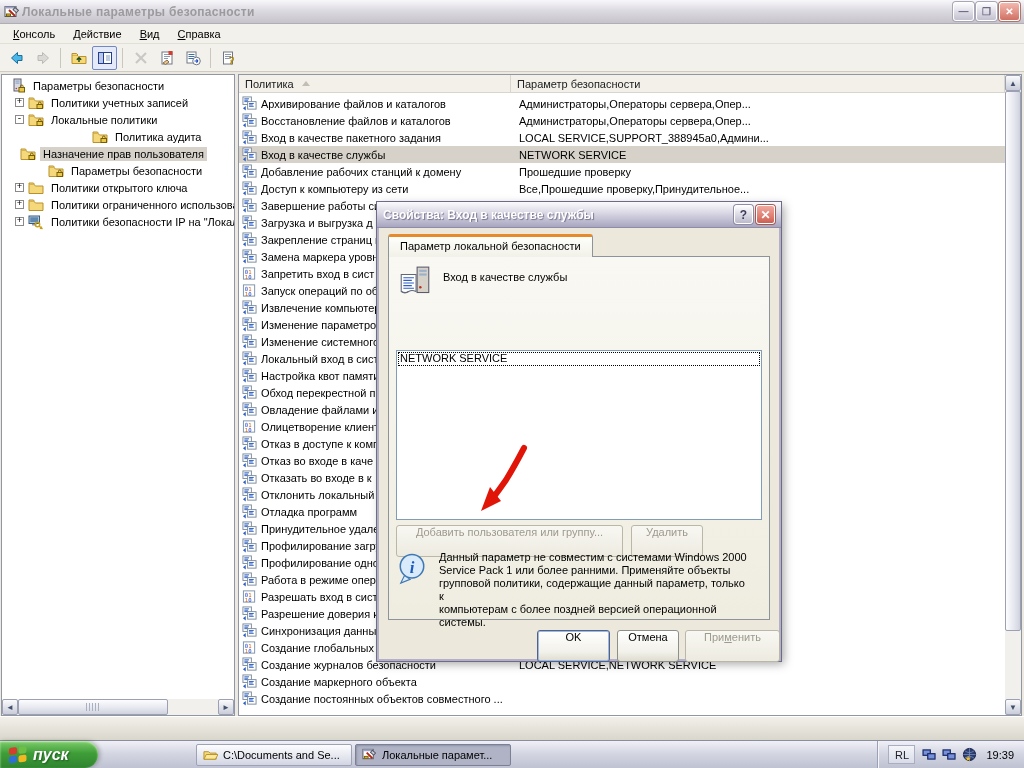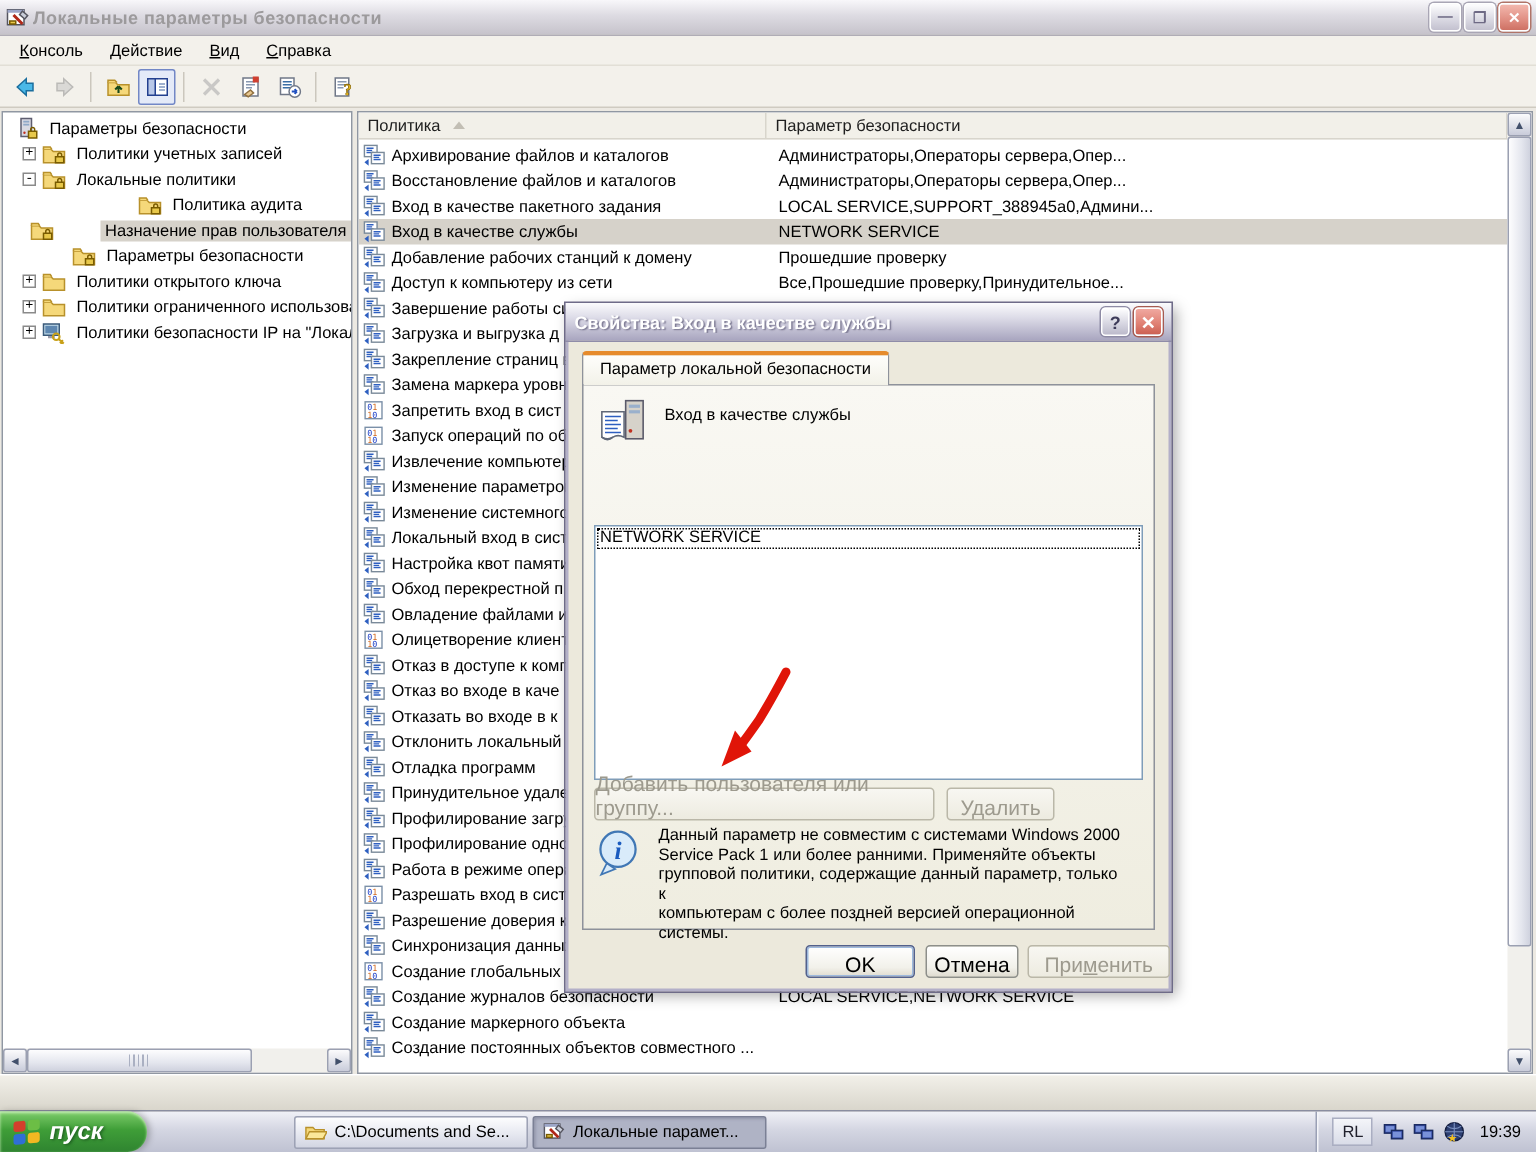--- a/index.html
+++ b/index.html
@@ -80,22 +80,22 @@
     font-weight:bold; font-size:12px; background:linear-gradient(180deg,#FDFDFE,#D5D4E0 60%,#BCBACB); color:#3E3C5A; box-shadow:0 0 0 1px #8E8BA5; }
   .dlg-btn.close { background:linear-gradient(180deg,#F0A8A0,#DF7F72 60%,#CB5F52); color:#fff; box-shadow:0 0 0 1px #A65A50; }
   .tab { position:absolute; left:9px; top:32px; height:23px; padding:3px 11px 0; background:linear-gradient(180deg,#FEFEFB,#F2F1E8);
     border:1px solid #8E929B; border-bottom:none; border-top:3px solid #E68B2C; border-radius:3px 3px 0 0; z-index:2; }
   .tab-page { position:absolute; left:9px; right:9px; top:54px; height:364px; background:linear-gradient(180deg,#F9F8F3,#EFEDE0);
     border:1px solid #8E929B; z-index:1; }
   .dlg-policy-icon { position:absolute; left:8px; top:8px; width:36px; height:36px; }
   .dlg-policy-name { position:absolute; left:54px; top:14px; }
   .dlg-listbox { position:absolute; left:7px; right:7px; top:93px; height:170px; background:#fff; border:1px solid #7F9DB9; padding:1px; overflow:hidden; }
   .lb-item { height:14px; line-height:13px; padding:0 2px; outline:1px dotted #000; outline-offset:-1px; white-space:nowrap; }
-  .xp-btn { position:absolute; height:22px; border:1px solid #8D8F8A; border-radius:3px; font-size:14px;
-    background:linear-gradient(180deg,#FFFFFF,#F2F1EA 70%,#DFDCD0); display:flex; align-items:flex-end; justify-content:center; }
+  .xp-btn { position:absolute; height:32px; border:1px solid #8D8F8A; border-radius:3px; font-size:11px;
+    background:linear-gradient(180deg,#FFFFFF,#F2F1EA 70%,#DFDCD0); display:flex; align-items:flex-start; justify-content:center; }
   .xp-btn.disabled { color:#9D9A8E; border-color:#BAB7A8; background:linear-gradient(180deg,#F8F7F2,#EDEBE0); }
   .btn-add { left:7px; top:268px; width:227px; }
   .btn-remove { left:242px; top:268px; width:72px; }
   .info-row { position:absolute; left:8px; right:6px; top:294px; display:flex; gap:12px; }
   .info-row .ico { width:30px; height:32px; margin-top:2px; }
   .info-text { white-space:pre-line; line-height:12.9px; width:312px; }
   .dlg-bottom { position:absolute; left:0; right:0; top:428px; height:24px; }
   .btn-ok { left:158px; width:73px; top:0; border-color:#53618C; box-shadow:inset 0 0 0 1px #9DB9DD; }
   .btn-cancel { left:238px; width:62px; top:0; }
   .btn-apply { left:306px; width:95px; top:0; }
@@ -266,21 +266,21 @@
               <span class="ico">
                 <svg viewBox="0 0 16 16">
                   <path d="M1 4.5h5l1.5 1.5H15v7.5H1z" fill="#F5D87A" stroke="#B8912B"></path>
                   <path d="M1 4.5V3h4.5L6.5 4.5" fill="#F5D87A" stroke="#B8912B"></path>
                   <rect x="9" y="9.5" width="5.5" height="4" fill="#E8C84A" stroke="#7A5C00"></rect>
                   <path d="M10.5 9.5V8.3a1.3 1.3 0 0 1 2.6 0v1.2" fill="none" stroke="#7A5C00"></path>
                 </svg>
               </span>
               <span class="tree-label">Политика аудита</span>
             </div>
-            <div class="tree-row selected" style="padding-left: 18px; gap: 27px;">
+            <div class="tree-row selected" style="padding-left: 18px;">
               <span class="ico">
                 <svg viewBox="0 0 16 16">
                   <path d="M1 4.5h5l1.5 1.5H15v7.5H1z" fill="#F5D87A" stroke="#B8912B"></path>
                   <path d="M1 4.5V3h4.5L6.5 4.5" fill="#F5D87A" stroke="#B8912B"></path>
                   <rect x="9" y="9.5" width="5.5" height="4" fill="#E8C84A" stroke="#7A5C00"></rect>
                   <path d="M10.5 9.5V8.3a1.3 1.3 0 0 1 2.6 0v1.2" fill="none" stroke="#7A5C00"></path>
                 </svg>
               </span>
               <span class="tree-label">Назначение прав пользователя</span>
             </div>

